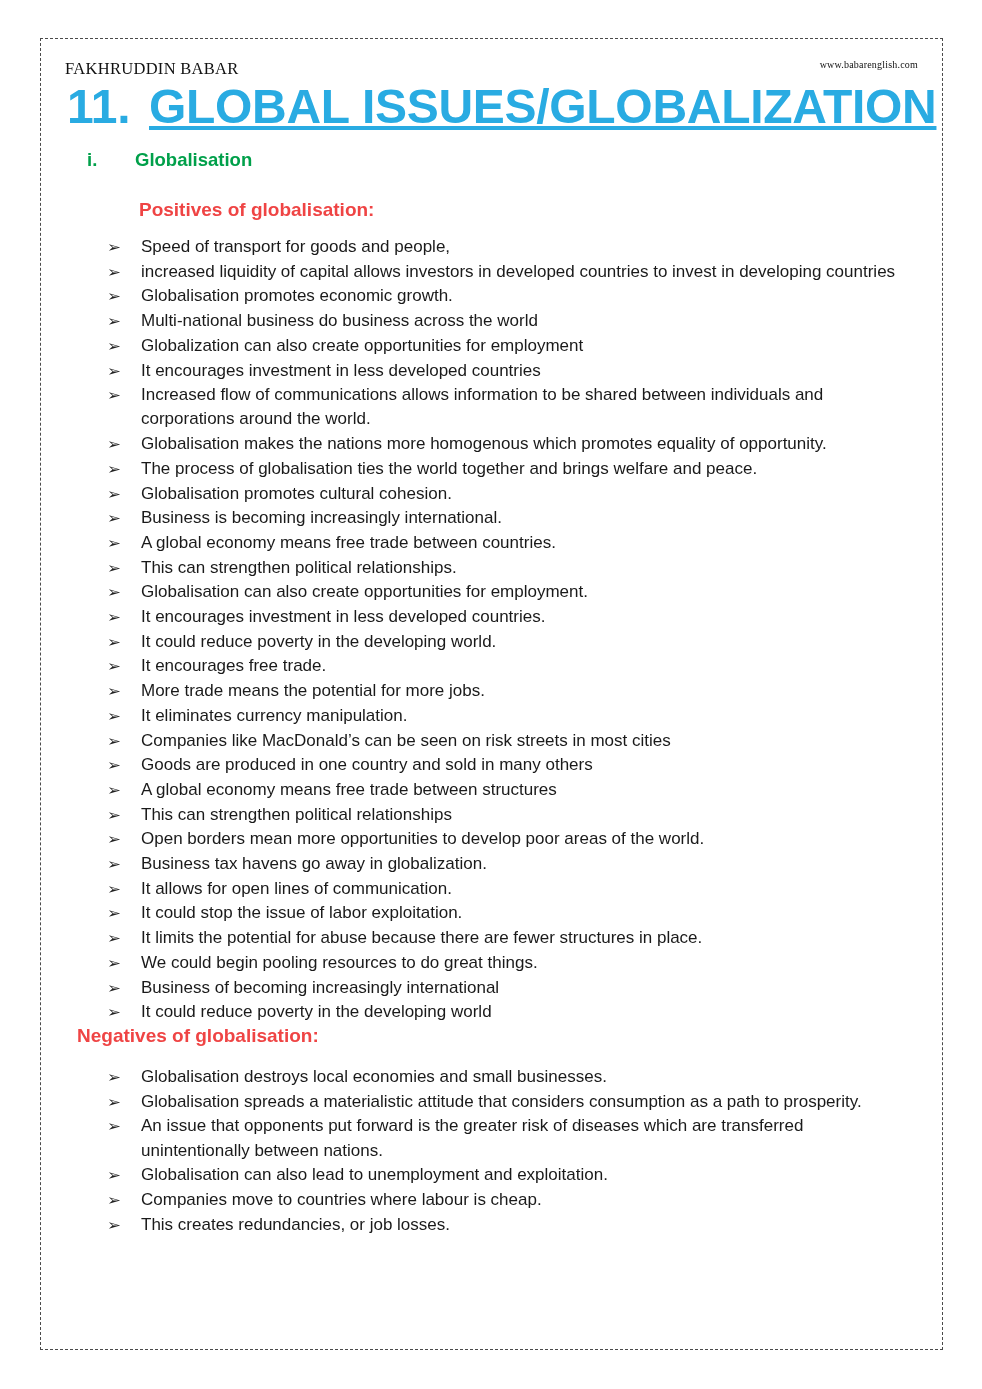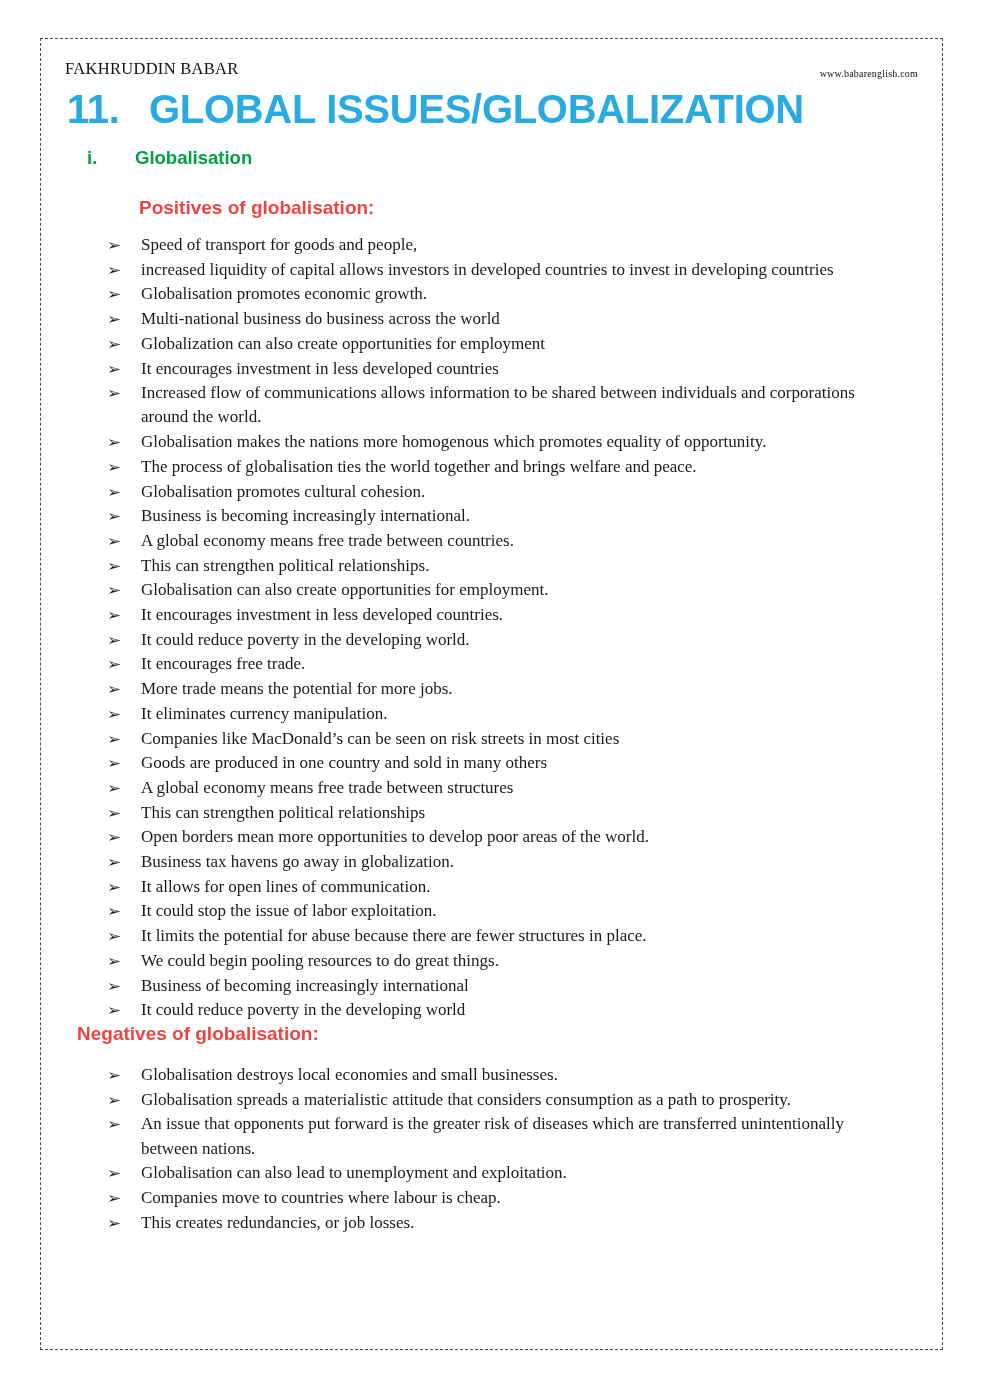--- a/index.html
+++ b/index.html
@@ -33,45 +33,46 @@
     width: 903px;
     height: 1312px;
     box-sizing: border-box;
     padding: 20px 22px 10px 22px;
   }
 
   
   .doc-header {
     display: flex;
     justify-content: space-between;
-    align-items: flex-end;
+    align-items: flex-start;
     font-family: "Liberation Serif", serif;
     font-size: 16.5px;
     color: #111111;
     letter-spacing: 0.2px;
     padding: 0 4px 0 2px;
   }
   .doc-header .author {
     font-family: "Liberation Serif", serif;
     letter-spacing: 0.3px;
   }
   .doc-header .site {
     font-family: "Liberation Serif", serif;
     font-size: 10px;
   }
 
   
   .doc-title {
-    margin-top: 8px;
-    font-size: 40px;
+    margin-top: 0;
+    font-size: 48px;
     font-weight: bold;
     color: #29ABE2;
     letter-spacing: -0.3px;
     white-space: nowrap;
     padding-left: 4px;
+    text-decoration: underline;
   }
   .doc-title .num {
     display: inline-block;
     min-width: 82px;
   }
 
   
   .sub-item {
     margin-top: 15px;
     padding-left: 24px;
@@ -128,21 +129,20 @@
     font-family: "DejaVu Sans", sans-serif;
     font-size: 14.5px;
     line-height: 24.2px;
     color: #222222;
     transform: scaleX(1.15);
     transform-origin: left center;
   }
   .bullet-text {
     flex: 1 1 auto;
     max-width: 760px;
-    font-family: Liberation Serif, serif;
   }
 </style>
 </head>
 <body>
 
 <div class="page-frame">
   <div class="page-inner">
 
     <div class="doc-header">
       <div class="author">FAKHRUDDIN BABAR</div>

